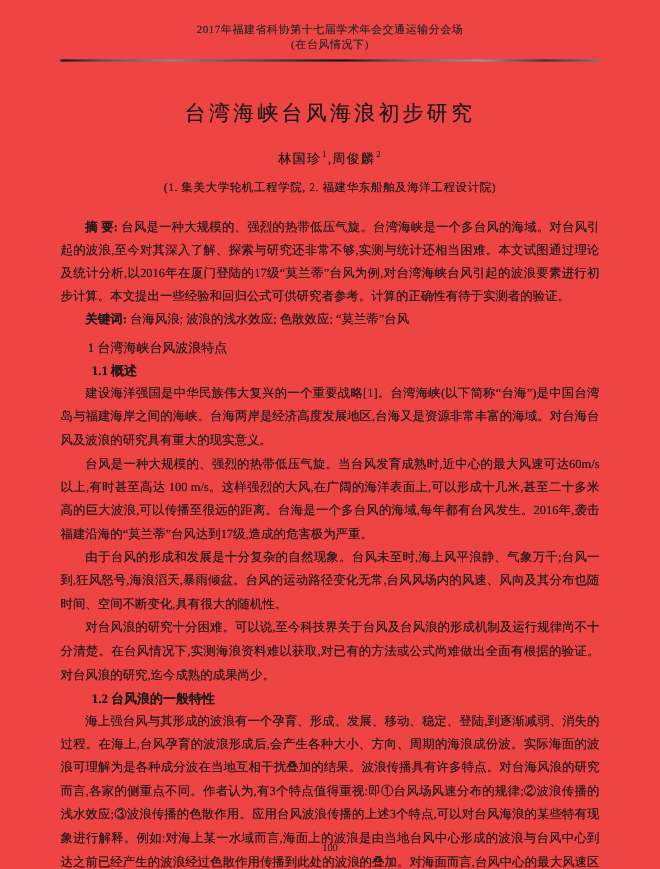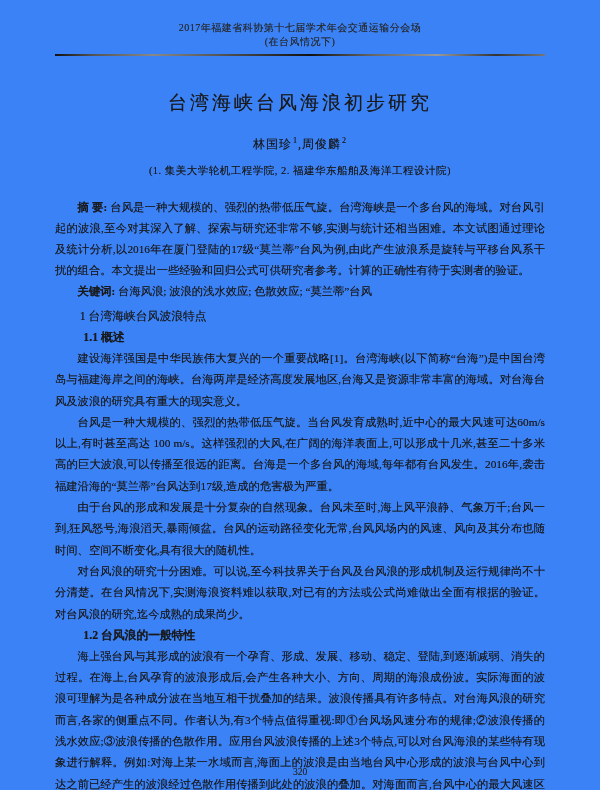--- a/index.html
+++ b/index.html
@@ -6,21 +6,21 @@
     margin: 0;
     padding: 0;
     background: #e8e8e6;
     font-family: "Liberation Serif", "DejaVu Serif", serif;
   }
   .page {
     position: relative;
     width: 600px;
     height: 790px;
     margin: 0 auto;
-    background: #3b82f6;
+    background: #ef4444;
     color: #191919;
     overflow: hidden;
     box-sizing: border-box;
     padding: 0 55px;
     text-shadow: 0 0 0.4px rgba(20,20,20,0.55);
   }
   .conf-header {
     padding-top: 21px;
     text-align: center;
     font-size: 10px;
@@ -113,30 +113,30 @@
 
   <div class="rule"></div>
 
   <div class="paper-title">台湾海峡台风海浪初步研究</div>
 
   <div class="byline"><span>林国珍</span><sup>1</sup><span>,</span><span>周俊麟</span><sup>2</sup></div>
 
   <div class="affiliation">(1. 集美大学轮机工程学院,  2. 福建华东船舶及海洋工程设计院)</div>
 
   <div class="abstract-block">
-    <p class="meta-par"><span class="lbl">摘 要:</span> <span>台风是一种大规模的、强烈的热带低压气旋。台湾海峡是一个多台风的海域。对台风引起的波浪,至今对其深入了解、探索与研究还非常不够,实测与统计还相当困难。本文试图通过理论及统计分析,以2016年在厦门登陆的17级“莫兰蒂”台风为例,由此产生波浪系是旋转与平移台风系干扰的组合。本文提出一些经验和回归公式可供研究者参考。计算的正确性有待于实测者的验证。</span></p>
+    <p class="meta-par"><span class="lbl">摘 要:</span> <span>台风是一种大规模的、强烈的热带低压气旋。台湾海峡是一个多台风的海域。对台风引起的波浪,至今对其深入了解、探索与研究还非常不够,实测与统计还相当困难。本文试图通过理论及统计分析,以2016年在厦门登陆的17级“莫兰蒂”台风为例,对台湾海峡台风引起的波浪要素进行初步计算。本文提出一些经验和回归公式可供研究者参考。计算的正确性有待于实测者的验证。</span></p>
     <p class="meta-par kw-par"><span class="lbl">关键词:</span> <span>台海风浪; 波浪的浅水效应; 色散效应; “莫兰蒂”台风</span></p>
   </div>
 
   <h2 class="sec">1 台湾海峡台风波浪特点</h2>
 
   <h3 class="subsec">1.1 概述</h3>
   <p class="body-par">建设海洋强国是中华民族伟大复兴的一个重要战略[1]。台湾海峡(以下简称“台海”)是中国台湾岛与福建海岸之间的海峡。台海两岸是经济高度发展地区,台海又是资源非常丰富的海域。对台海台风及波浪的研究具有重大的现实意义。</p>
   <p class="body-par">台风是一种大规模的、强烈的热带低压气旋。当台风发育成熟时,近中心的最大风速可达60m/s以上,有时甚至高达 100 m/s。这样强烈的大风,在广阔的海洋表面上,可以形成十几米,甚至二十多米高的巨大波浪,可以传播至很远的距离。台海是一个多台风的海域,每年都有台风发生。2016年,袭击福建沿海的“莫兰蒂”台风达到17级,造成的危害极为严重。</p>
   <p class="body-par">由于台风的形成和发展是十分复杂的自然现象。台风未至时,海上风平浪静、气象万千;台风一到,狂风怒号,海浪滔天,暴雨倾盆。台风的运动路径变化无常,台风风场内的风速、风向及其分布也随时间、空间不断变化,具有很大的随机性。</p>
   <p class="body-par">对台风浪的研究十分困难。可以说,至今科技界关于台风及台风浪的形成机制及运行规律尚不十分清楚。在台风情况下,实测海浪资料难以获取,对已有的方法或公式尚难做出全面有根据的验证。对台风浪的研究,迄今成熟的成果尚少。</p>
 
   <h3 class="subsec">1.2 台风浪的一般特性</h3>
   <p class="body-par">海上强台风与其形成的波浪有一个孕育、形成、发展、移动、稳定、登陆,到逐渐减弱、消失的过程。在海上,台风孕育的波浪形成后,会产生各种大小、方向、周期的海浪成份波。实际海面的波浪可理解为是各种成分波在当地互相干扰叠加的结果。波浪传播具有许多特点。对台海风浪的研究而言,各家的侧重点不同。作者认为,有3个特点值得重视:即①台风场风速分布的规律;②波浪传播的浅水效应;③波浪传播的色散作用。应用台风波浪传播的上述3个特点,可以对台风海浪的某些特有现象进行解释。例如:对海上某一水域而言,海面上的波浪是由当地台风中心形成的波浪与台风中心到达之前已经产生的波浪经过色散作用传播到此处的波浪的叠加。对海面而言,台风中心的最大风速区域,包含了最大的干扰能量,这个“干扰源”既是旋转的(主要方面),又是前移的。由此产生波浪系是旋转与平移台风系干扰的组合;甚至会出现特别尖锐的畸形波;再加上台海水深较浅,浅水效应更为明显,其破坏力有时是相当大的。</p>
 
-  <div class="page-footer">320</div>
+  <div class="page-footer">100</div>
 
 </div>
 
 </body></html>

